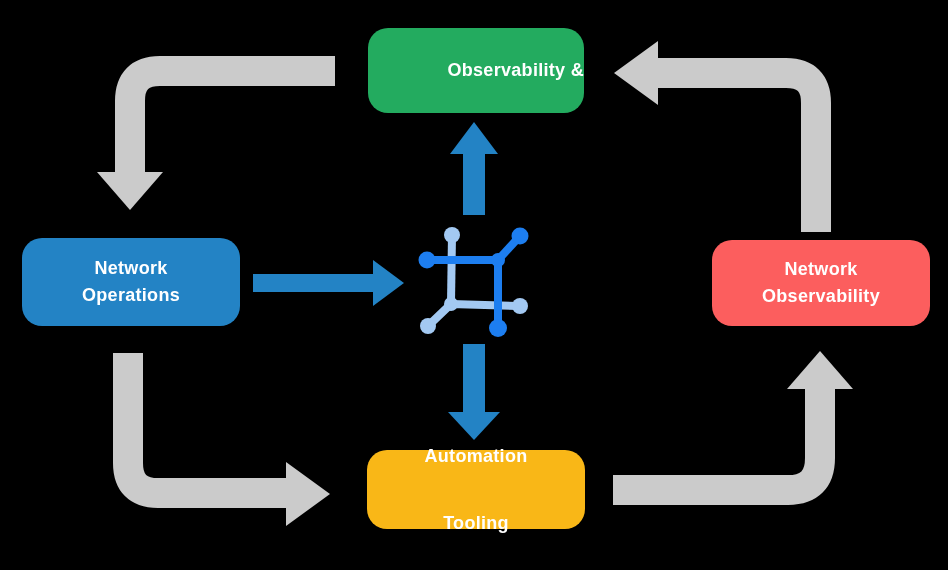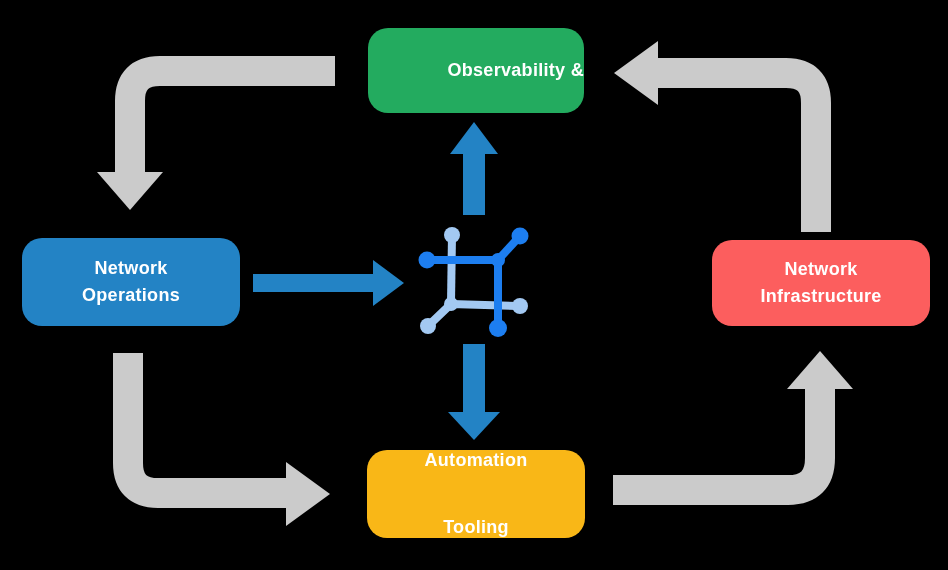--- a/index.html
+++ b/index.html
@@ -13,21 +13,21 @@
   .node{
     position:absolute;border-radius:20px;display:flex;flex-direction:column;
     align-items:center;justify-content:center;text-align:center;
     color:#ffffff;font-weight:bold;font-size:18px;line-height:1.5;
     letter-spacing:.3px;box-shadow:0 2px 8px rgba(0,0,0,.35);
   }
   .node span{display:block;}
   #node-observability{left:368px;top:28px;width:216px;height:85px;}
   #node-network-operations{left:22px;top:238px;width:218px;height:88px;}
   #node-network-infrastructure{left:712px;top:240px;width:218px;height:86px;}
-  #node-automation-tooling{left:367px;top:450px;width:218px;height:88px;gap:40px;}
+  #node-automation-tooling{left:367px;top:450px;width:218px;height:79px;gap:40px;}
   #center-icon{position:absolute;left:410px;top:222px;width:125px;height:120px;}
 </style>
 </head>
 <body>
 
 <div class="canvas">
 
   <svg class="arrow-layer" width="948" height="570" viewBox="0 0 948 570">
 
     <g>
@@ -70,21 +70,21 @@
     <span>Observability &amp;</span>
   </div>
 
   <div class="node" id="node-network-operations" style="background-color: rgb(35, 131, 197);">
     <span>Network</span>
     <span>Operations</span>
   </div>
 
   <div class="node" id="node-network-infrastructure" style="background-color: rgb(252, 94, 94);">
     <span>Network</span>
-    <span>Infrastructure</span>
+    <span>Observability</span>
   </div>
 
   <div class="node" id="node-automation-tooling" style="background-color: rgb(249, 183, 23);">
     <span>Automation</span>
     <span>Tooling</span>
   </div>
 
   <svg id="center-icon" viewBox="0 0 125 120">
 
     <g stroke="#a3c9f2" stroke-width="8" fill="none" stroke-linejoin="round">

